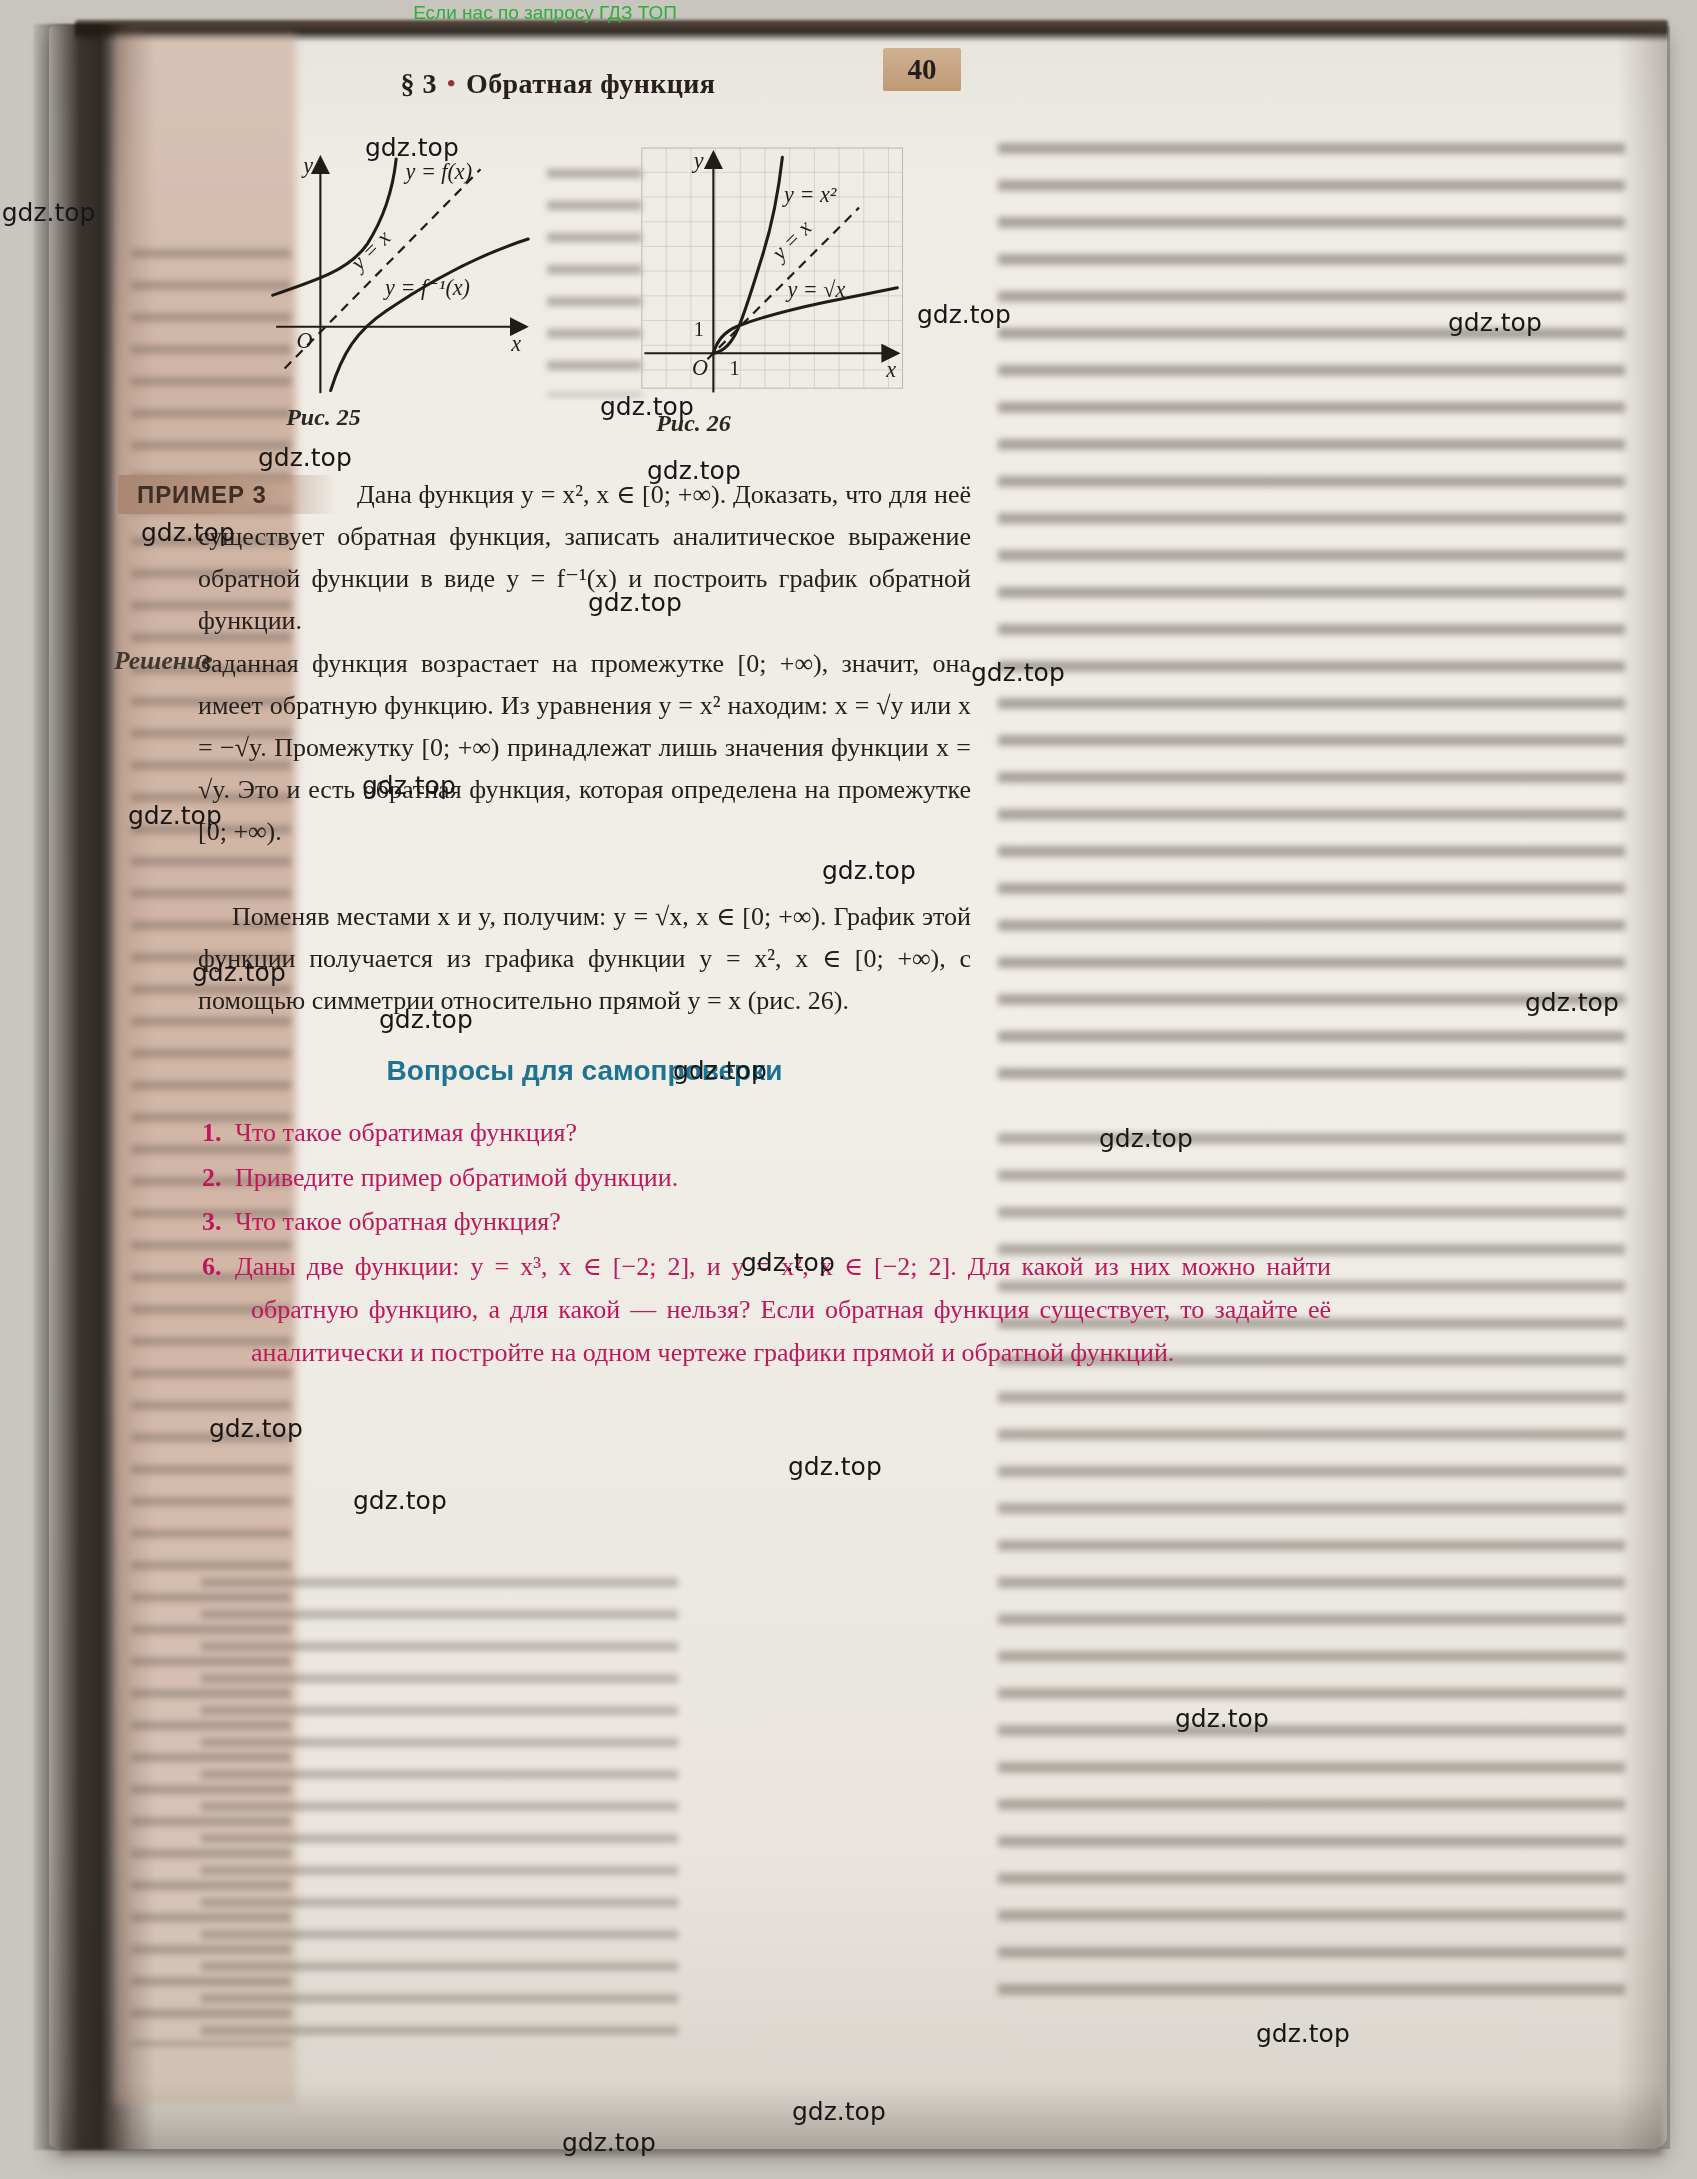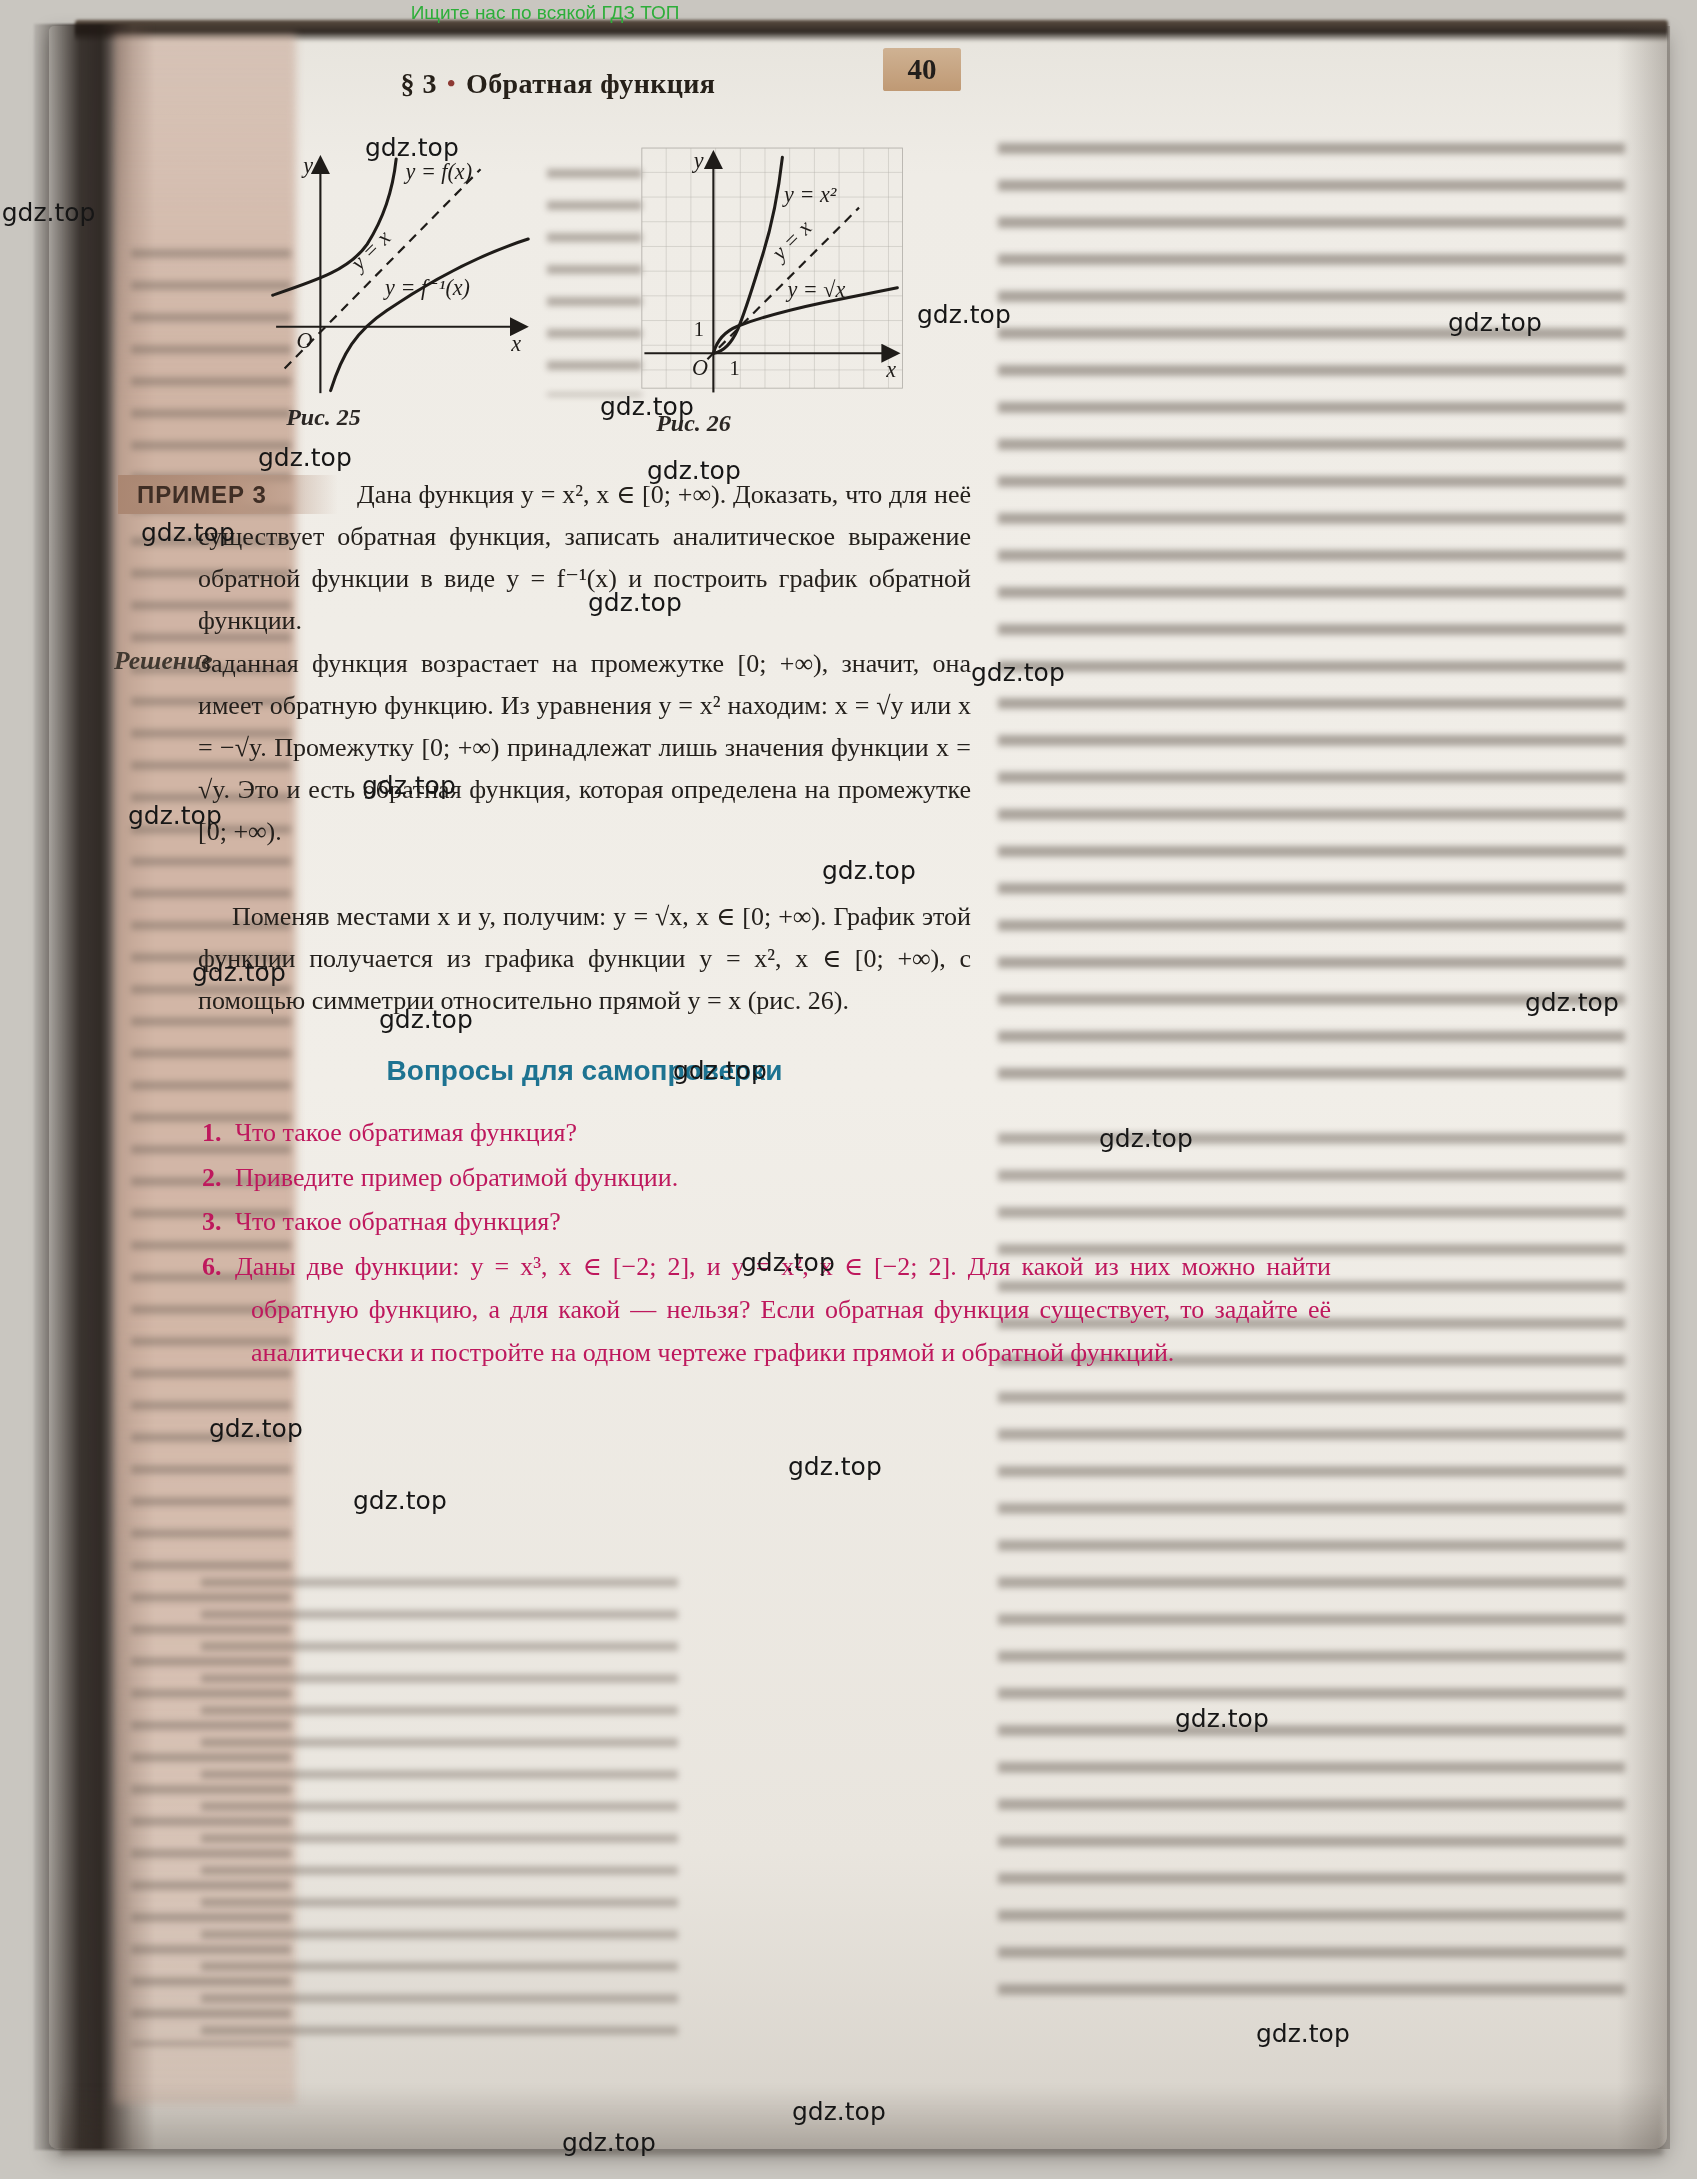--- a/index.html
+++ b/index.html
@@ -102,21 +102,21 @@
   <div class="tan-band"></div>
   <div class="right-shade"></div>
   <div class="bottom-shade"></div>
 
   <div class="blur-lines fine" style="left:131px;top:249px;width:160px;height:1797px;opacity:.4;"></div>
   <div class="blur-lines fine" style="left:547px;top:169px;width:95px;height:227px;opacity:.45;"></div>
   <div class="blur-lines" style="left:998px;top:143px;width:627px;height:952px;"></div>
   <div class="blur-lines" style="left:998px;top:1133px;width:627px;height:886px;opacity:.45;"></div>
   <div class="blur-lines fine" style="left:201px;top:1578px;width:477px;height:474px;opacity:.38;"></div>
 
-  <div class="green" id="promo-top">Ищите нас по всякой ГДЗ ТОП</div>
+  <div class="green" id="promo-top">Если нас по запросу ГДЗ ТОП</div>
   <div class="green" id="promo-bottom">gdz top // гда топ // гдз топ</div>
 
   <div class="header">
     <span>§ 3</span><span class="bullet">•</span><span>Обратная функция</span>
   </div>
   <div class="pagenum">
     <span>40</span>
   </div>
 
   <svg class="fig" style="left:271px;top:152px;" width="264" height="243" viewBox="0 0 310 285">

